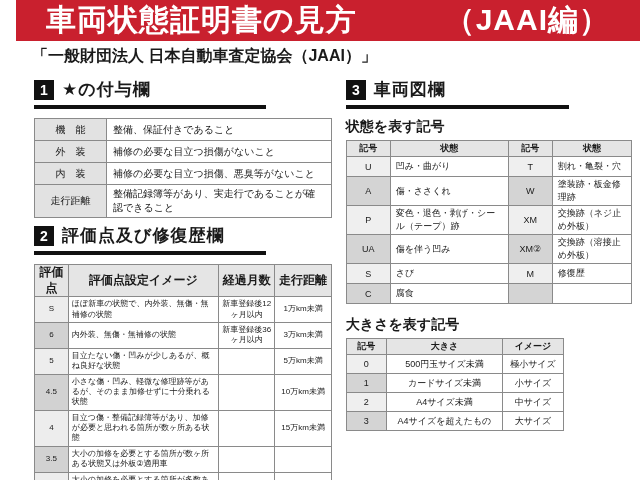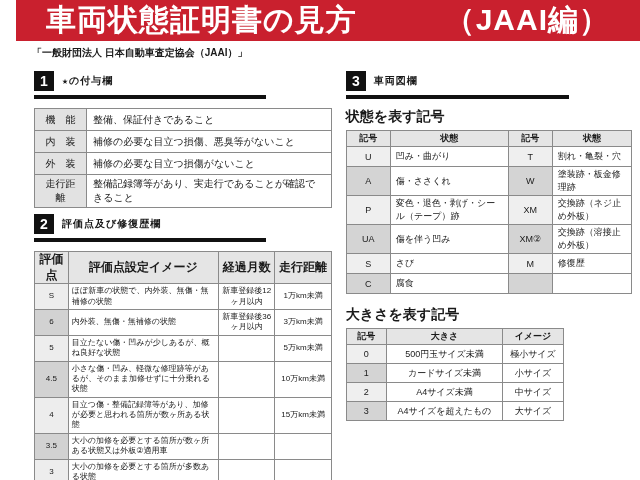--- a/index.html
+++ b/index.html
@@ -12,48 +12,48 @@
   .page { width:640px; height:480px; display:flex; flex-direction:column;padding-left:16px; }
 
   
   .banner {
     height:57px; background:#c9202e; color:#fff;
     display:flex; align-items:center; padding:0 30px;
     justify-content:space-between;
   }
   .banner h1 { font-size:30px; font-weight:bold; letter-spacing:1px; display:contents; }
 
-  .subtitle { font-size:10px; font-weight:bold; margin:5px 0 3px 16px; }
+  .subtitle { font-size:16px; font-weight:bold; margin:5px 0 3px 16px; }
 
   
   .main { flex:1; display:flex; gap:14px; padding:2px 8px 0 18px; }
   .col-left  { width:306px; }
   .col-right { width:294px; }
 
   
   .sec-head {
     display:flex; align-items:center; gap:8px;
     border-bottom:4px solid #111; padding-bottom:4px;
     margin:6px 0 9px 0; width:78%;
   }
   .sec-num {
     background:#111; color:#fff; width:20px; height:20px;
     display:flex; align-items:center; justify-content:center;
     font-size:14px; font-weight:bold; flex:0 0 auto;
   }
-  .sec-title { font-size:10px; font-weight:bold; letter-spacing:1px;font-family:Liberation Mono, monospace; }
+  .sec-title { font-size:17px; font-weight:bold; letter-spacing:1px; }
 
   table { border-collapse:collapse; }
   td,th { border:1px solid #8a8a8a; }
   th { background:#e5e5e5; font-weight:bold; }
 
   
   .t1 { width:100%; font-size:10px; }
   .t1 td { height:22px; padding:2px 6px; }
-  .t1 .col-0 { width:52px; background:#e2e2e2; text-align:center; }
+  .t1 .col-0 { width:72px; background:#e2e2e2; text-align:center; }
 
   
   .t2 { width:100%; font-size:8px; line-height:1.3; }
   .t2 th { height:15px; font-size:12px; }
   .t2 td { padding:2px 3px; }
   .t2 .col-0 { width:34px; text-align:center; background:#ededed; }
   .t2 tbody tr:nth-child(even) .col-0 { background:#d2d2d2; }
   .t2 .col-1 { width:152px; }
   .t2 .col-2 { width:57px; text-align:center; }
   .t2 .col-3 { width:57px; text-align:center;margin-top:20px; }
@@ -97,26 +97,26 @@
           <span class="sec-num">1</span>
           <span class="sec-title">★の付与欄</span>
         </div>
         <table class="t1">
           <tbody>
               <tr>
                 <td class="col-0">機　能</td>
                 <td class="col-1">整備、保証付きであること</td>
               </tr>
               <tr>
+                <td class="col-0">外　装</td>
+                <td class="col-1">補修の必要な目立つ損傷がないこと</td>
+              </tr>
+              <tr>
                 <td class="col-0">内　装</td>
                 <td class="col-1">補修の必要な目立つ損傷、悪臭等がないこと</td>
-              </tr>
-              <tr>
-                <td class="col-0">外　装</td>
-                <td class="col-1">補修の必要な目立つ損傷がないこと</td>
               </tr>
               <tr>
                 <td class="col-0">走行距離</td>
                 <td class="col-1">整備記録簿等があり、実走行であることが確認できること</td>
               </tr>
             </tbody>
         </table>
       </section>
 
       <section>

